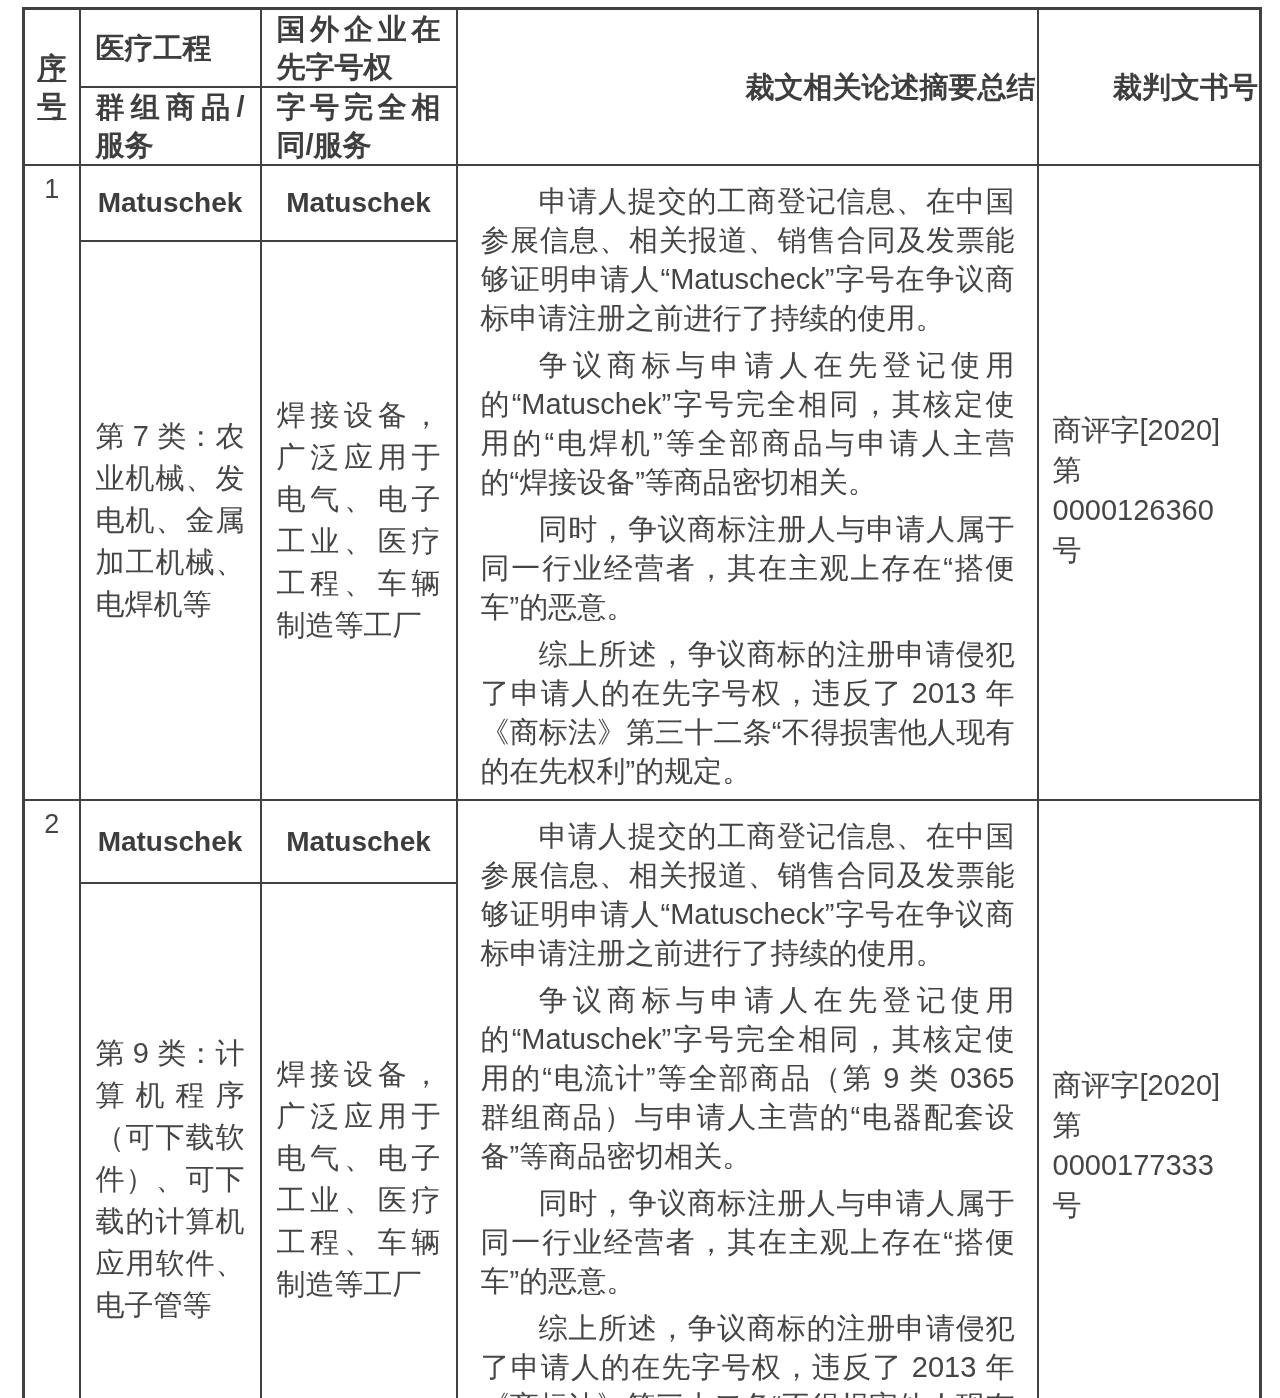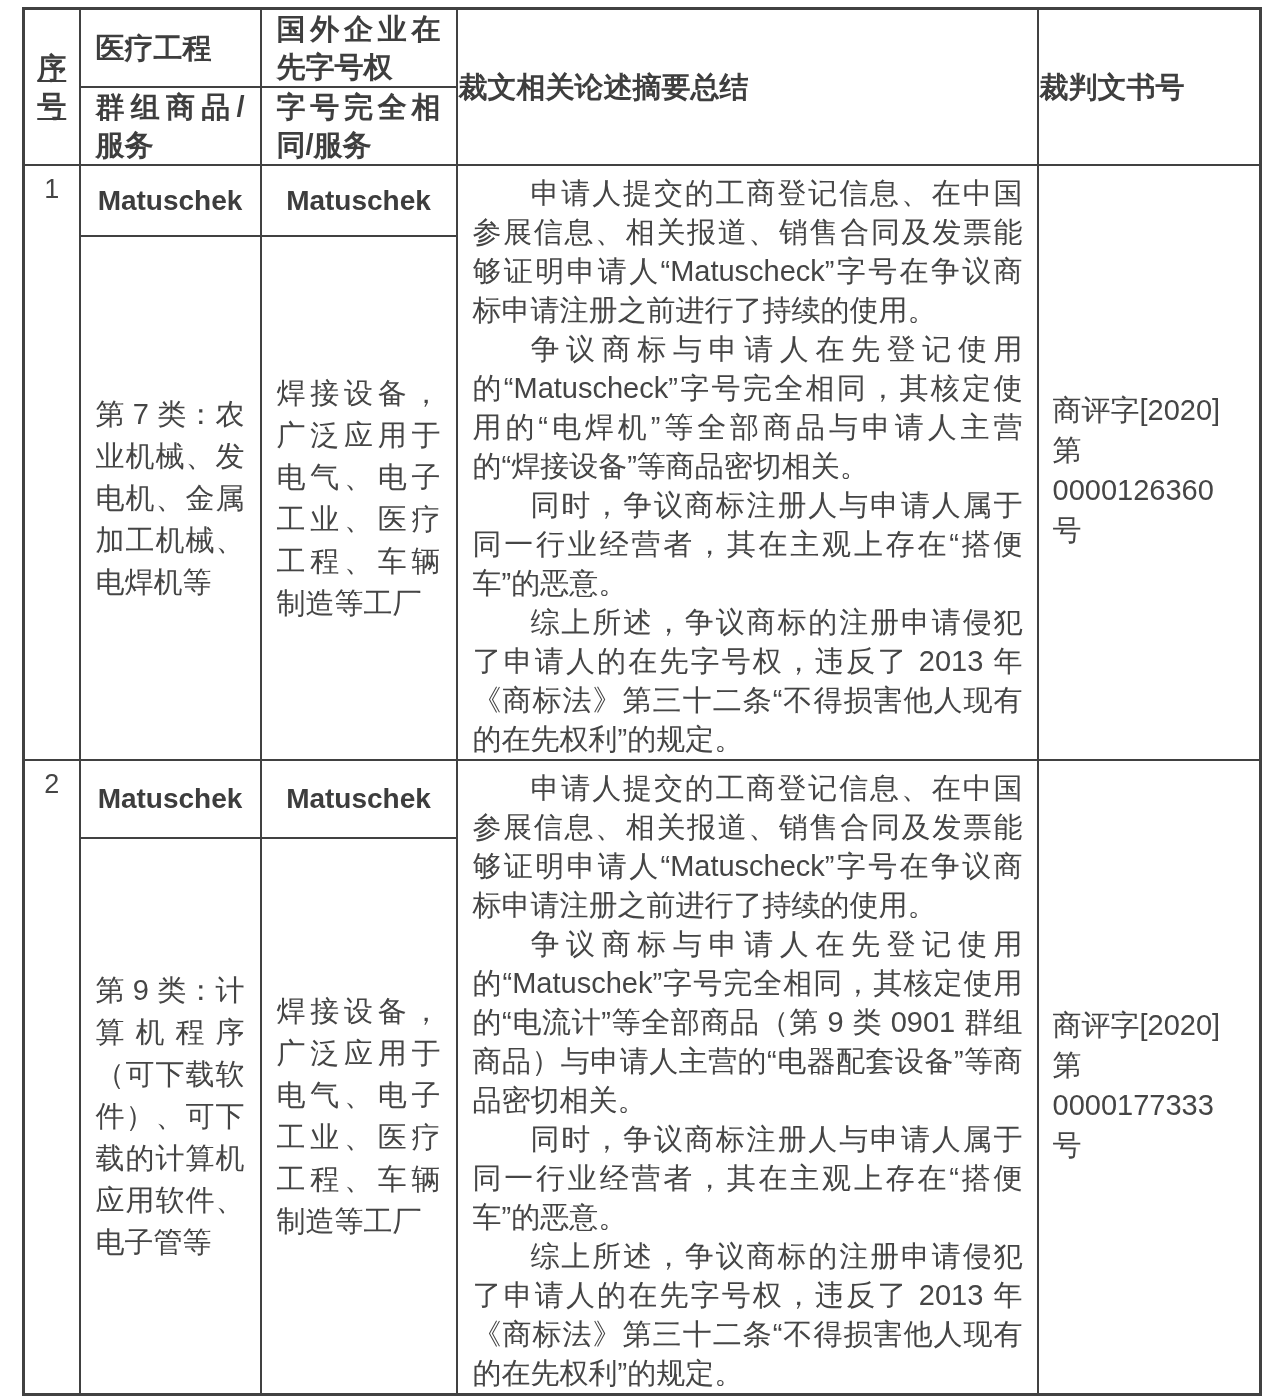--- a/index.html
+++ b/index.html
@@ -41,21 +41,21 @@
   td.hdr-seq {
     text-align: center;
     padding: 0 10px;
     text-decoration: underline;
   }
   td.hdr-label {
     text-align: justify;
     padding: 0 15px;
   }
   td.hdr-center {
-    text-align: left;
+    text-align: right;
   }
   
   td.seq-cell {
     vertical-align: top;
     text-align: center;
     padding-top: 8px;
     font-size: 27px;
     font-family: "Liberation Sans", "DejaVu Sans", sans-serif;
   }
   td.brand-cell {
@@ -74,21 +74,21 @@
     line-height: 42px;
   }
   td.summary-cell {
     vertical-align: top;
     text-align: justify;
     text-justify: inter-character;
     padding: 8px 14px 0 15px;
     line-height: 39px;
   }
   td.summary-cell p {
-    margin: 0;
+    margin: 8px;
     text-indent: 2em;
   }
   td.docno-cell {
     vertical-align: middle;
     text-align: left;
     padding: 15px 10px 0 14px;
     line-height: 40px;
   }
 </style>
 </head>
@@ -115,41 +115,41 @@
     <td class="hdr-label">群组商品/服务</td>
     <td class="hdr-label">字号完全相同/服务</td>
   </tr>
 
   <tr style="height:71px">
     <td class="seq-cell" rowspan="2">1</td>
     <td class="brand-cell">Matuschek</td>
     <td class="brand-cell">Matuschek</td>
     <td class="summary-cell" rowspan="2">
       <p>申请人提交的工商登记信息、在中国参展信息、相关报道、销售合同及发票能够证明申请人“Matuscheck”字号在争议商标申请注册之前进行了持续的使用。</p>
-      <p>争议商标与申请人在先登记使用的“Matuscheck”字号完全相同，其核定使用的“电焊机”等全部商品与申请人主营的“焊接设备”等商品密切相关。</p>
+      <p>争议商标与申请人在先登记使用的“Matuschek”字号完全相同，其核定使用的“电焊机”等全部商品与申请人主营的“焊接设备”等商品密切相关。</p>
       <p>同时，争议商标注册人与申请人属于同一行业经营者，其在主观上存在“搭便车”的恶意。</p>
       <p>综上所述，争议商标的注册申请侵犯了申请人的在先字号权，违反了 2013 年《商标法》第三十二条“不得损害他人现有的在先权利”的规定。</p>
     </td>
     <td class="docno-cell" rowspan="2">
       <div>商评字[2020]</div>
       <div>第 0000126360 号</div>
     </td>
   </tr>
   <tr style="height:523px">
     <td class="goods-cell">第 7 类：农业机械、发电机、金属加工机械、电焊机等</td>
     <td class="goods-cell">焊接设备，广泛应用于电气、电子工业、医疗工程、车辆制造等工厂</td>
   </tr>
 
   <tr style="height:78px">
     <td class="seq-cell" rowspan="2">2</td>
     <td class="brand-cell">Matuschek</td>
     <td class="brand-cell">Matuschek</td>
     <td class="summary-cell" rowspan="2">
       <p>申请人提交的工商登记信息、在中国参展信息、相关报道、销售合同及发票能够证明申请人“Matuscheck”字号在争议商标申请注册之前进行了持续的使用。</p>
-      <p>争议商标与申请人在先登记使用的“Matuschek”字号完全相同，其核定使用的“电流计”等全部商品（第 9 类 0901 群组商品）与申请人主营的“电器配套设备”等商品密切相关。</p>
+      <p>争议商标与申请人在先登记使用的“Matuschek”字号完全相同，其核定使用的“电流计”等全部商品（第 9 类 0365 群组商品）与申请人主营的“电器配套设备”等商品密切相关。</p>
       <p>同时，争议商标注册人与申请人属于同一行业经营者，其在主观上存在“搭便车”的恶意。</p>
       <p>综上所述，争议商标的注册申请侵犯了申请人的在先字号权，违反了 2013 年《商标法》第三十二条“不得损害他人现有的在先权利”的规定。</p>
     </td>
     <td class="docno-cell" rowspan="2">
       <div>商评字[2020]</div>
       <div>第 0000177333 号</div>
     </td>
   </tr>
   <tr style="height:553px">
     <td class="goods-cell">第 9 类：计算机程序（可下载软件）、可下载的计算机应用软件、电子管等</td>

